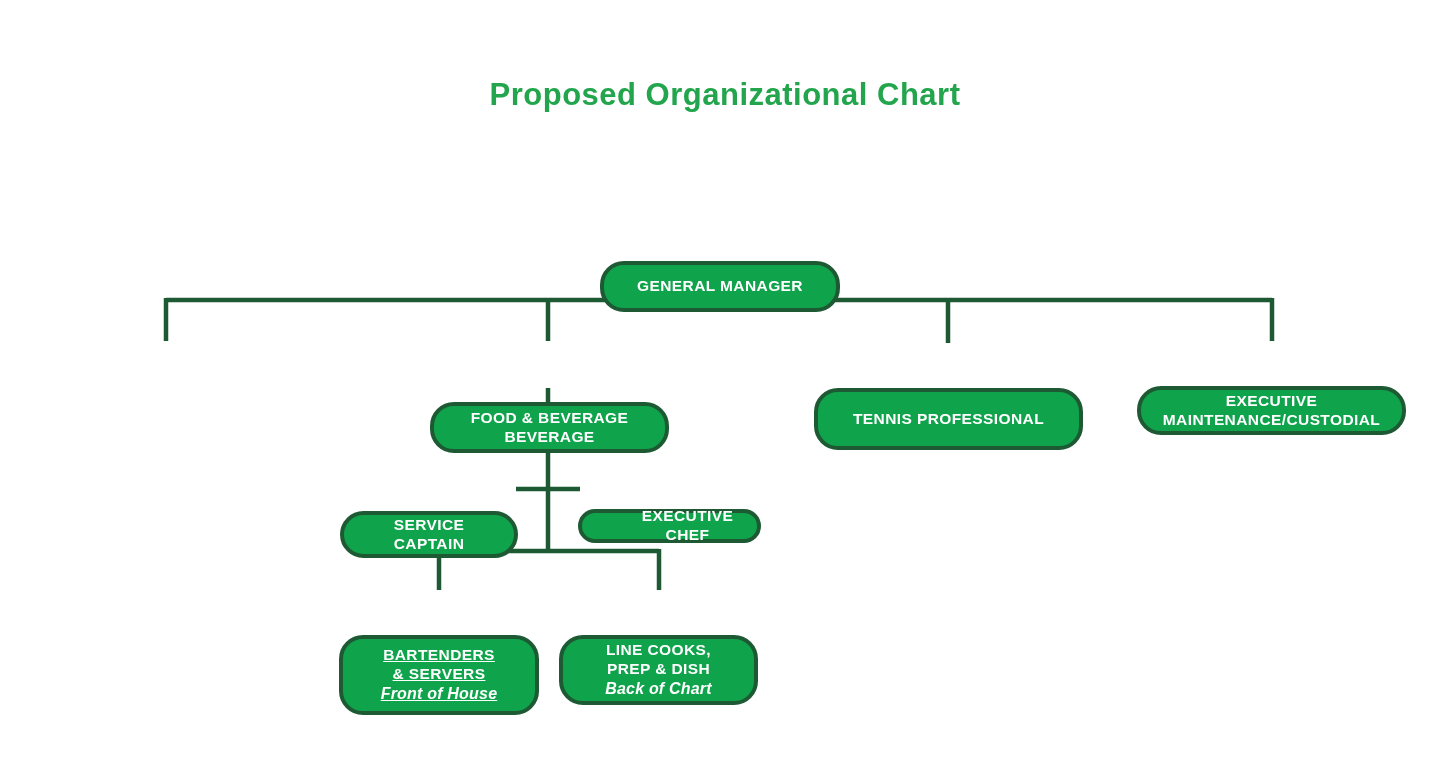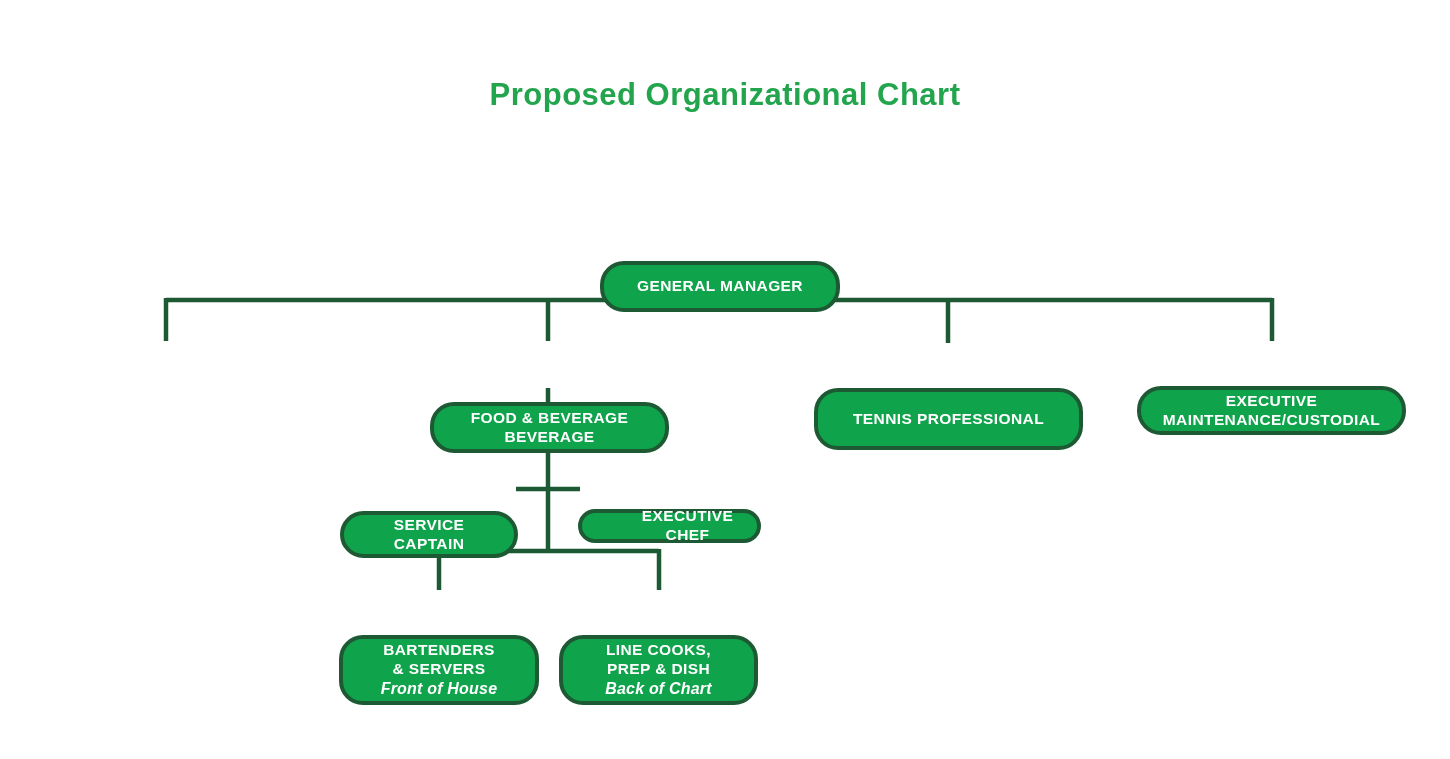--- a/index.html
+++ b/index.html
@@ -71,21 +71,21 @@
     letter-spacing: 0.2px;
   }
   
   .n-gm        { left: 600px;  top: 214px; width: 240px; height: 51px; }
   .n-member    { left: 46px;   top: 339px; width: 240px; height: 50px; }
   .n-fnb       { left: 430px;  top: 355px; width: 239px; height: 51px; }
   .n-tennis    { left: 814px;  top: 341px; width: 269px; height: 62px; }
   .n-clubhouse { left: 1137px; top: 339px; width: 269px; height: 49px; }
   .n-service   { left: 340px;  top: 464px; width: 178px; height: 47px; }
   .n-chef      { left: 578px;  top: 462px; width: 183px; height: 34px; padding-left: 42px; }
-  .n-bartend   { left: 339px;  top: 588px; width: 200px; height: 70px; }
+  .n-bartend   { left: 339px;  top: 588px; width: 200px; height: 80px; text-decoration: underline; }
   .n-cooks     { left: 559px;  top: 588px; width: 199px; height: 70px; align-items: center; }
 </style>
 </head>
 <body>
 
 <div class="canvas">
 
   <div class="title-block">
     <h2 class="sub-title">Proposed Organizational Chart</h2>
   </div>

